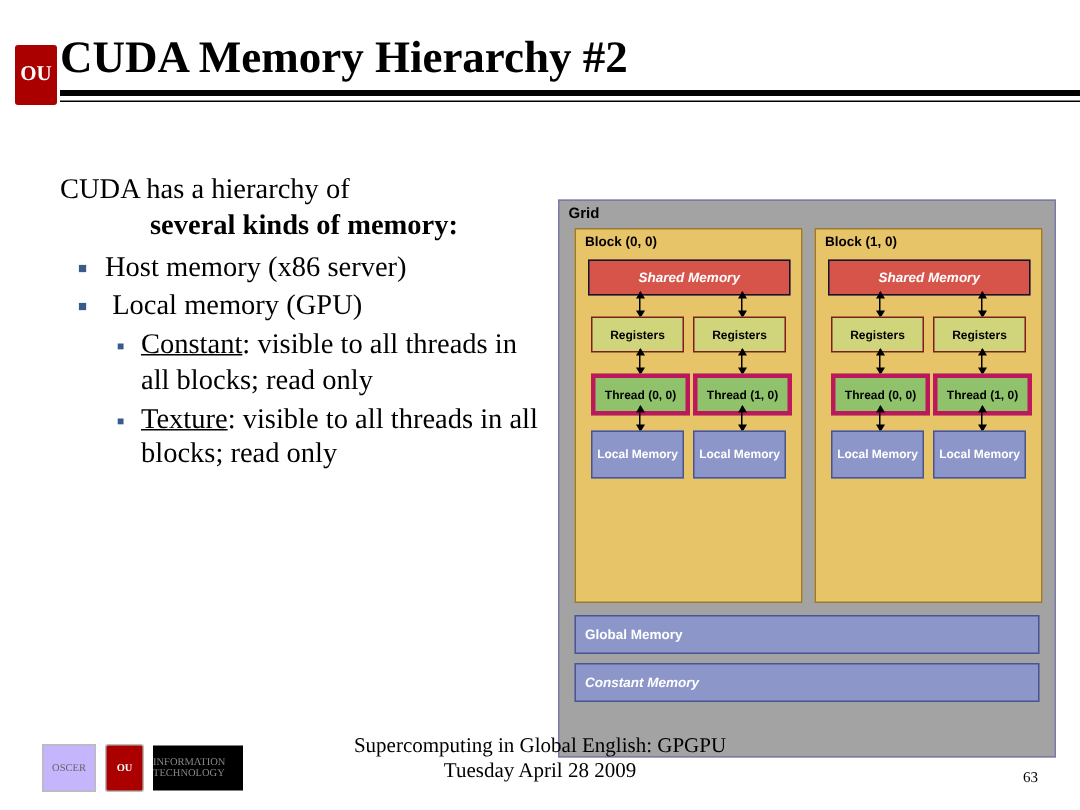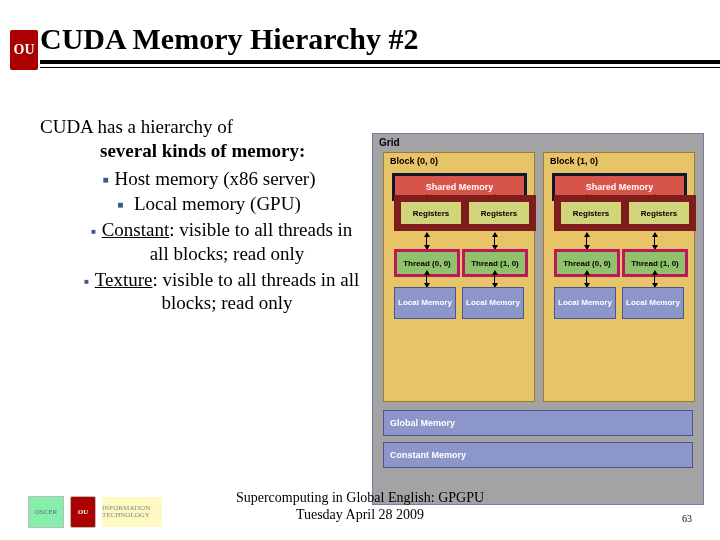--- a/index.html
+++ b/index.html
@@ -61,21 +61,20 @@
     margin: 0 0 4px 0;
     text-indent: -0px;
     padding-left: 30px;
     text-indent: -30px;
   }
   .content .intro span.pad { padding-left: 30px; display:block; text-indent:0;font-weight:bold;}
   ul.lvl1 {
     list-style: none;
     padding-left: 30px;
     margin: 0;
-    text-align: center;
   }
   ul.lvl1 > li::before {
     content: "■";
     color: #3a5a8a;
     font-size: 10px;
     display: inline-block;
     width: 18px;
     margin-left: -18px;
     vertical-align: 2px;
   }
@@ -122,45 +121,45 @@
     width: 150px;
     height: 248px;
     background: #e8c468;
     border: 1px solid #9a7a30;
   }
   .block.b0 { left: 10px; }
   .block.b1 { left: 170px; }
   .blk-label { position:absolute; top:3px; left:6px; font-size:9px; }
   .shared {
     position:absolute; top:20px; left:8px; right:7px; height:22px;
-    background:#d7544b; border:3px solid #0f172a;
-    display:flex; align-items:center; justify-content:center;
-    color:#fff; font-size:9px;
+    background:#d7544b; border:1px solid #0f172a;
+    display:flex; align-items:center; justify-content:center;
+    color:#fff; font-size:9px;font-style:italic;
   }
   .arrow-v {
     position:absolute; width:0;
     border-left:1px solid #000;
   }
   .arrow-sr { top:42px; height:16px; }
   .arrow-sr.a1{ left:42px;} .arrow-sr.a2{ left:110px;}
   .arrow-sr::before, .arrow-sr::after,
   .arrow-rt::before, .arrow-rt::after,
   .arrow-tl::before, .arrow-tl::after,
   .arrow-gm::before, .arrow-gm::after,
   .arrow-cm::before,
   .arrow-tx::before {
     content:""; position:absolute; left:-3px; width:0;height:0;
     border-left:3px solid transparent; border-right:3px solid transparent;
   }
   .arrow-sr::before, .arrow-rt::before, .arrow-tl::before, .arrow-gm::before { top:-1px; border-bottom:5px solid #000;}
   .arrow-sr::after, .arrow-rt::after, .arrow-tl::after, .arrow-gm::after { bottom:-1px; border-top:5px solid #000;}
 
   .reg {
-    position:absolute; top:42px; width:60px; height:22px;
-    background:#d0d47a; border:7px solid #7f1d1d;
+    position:absolute; top:58px; width:60px; height:22px;
+    background:#d0d47a; border:1px solid #7f1d1d;
     display:flex; align-items:center; justify-content:center;
     font-size:8px;
   }
   .reg.r1{ left:10px;} .reg.r2{ left:78px;}
   .arrow-rt{ top:80px; height:16px;}
   .arrow-rt.a1{ left:42px;} .arrow-rt.a2{ left:110px;}
   .thread {
     position:absolute; top:96px; width:60px; height:22px;
     background:#8fc26a; border:3px solid #be185d;
     display:flex; align-items:center; justify-content:center;
@@ -177,21 +176,21 @@
     color:#fff;
   }
   .local.l1{left:10px;} .local.l2{left:78px;}
 
   .mem-row {
     position:absolute; left:10px; right:10px; height:24px;
     background:#8c96c8; border:1px solid #4a5490;
     display:flex; align-items:center; padding-left:6px;
     color:#fff; font-size:9px;
   }
-  .mem-global{ top:276px;} .mem-const{ top:308px;} .mem-tex{ top:340px;}
+  .mem-global{ top:276px;} .mem-const{ top:308px;font-style:italic;} .mem-tex{ top:340px;}
 
   .footer {
     position:absolute;
     bottom: 16px;
     left: 0; right:0;
     text-align:center;
     font-size: 14px;
     line-height:1.2;
   }
   .page-num {
@@ -201,23 +200,23 @@
     font-size: 10px;
   }
   .footer-logos {
     position:absolute;
     bottom: 12px;
     left: 28px;
     display:flex;
     gap:6px;
     align-items:center;
   }
-  .flogo { width:34px; height:30px; background:#86efac; border:1px solid #bbb; font-size:7px; display:flex;align-items:center;justify-content:center; color:#666;}
+  .flogo { width:34px; height:30px; background:#c4b5fd; border:1px solid #bbb; font-size:7px; display:flex;align-items:center;justify-content:center; color:#666;}
   .flogo.ou { background:#a00; color:#fff; font-weight:bold; border-radius:2px; width:24px;}
-  .flogo.it { background:#fef9c3; border:none; color:#888; width:60px; text-align:left; font-size:7px; line-height:1;}
+  .flogo.it { background:#000000; border:none; color:#888; width:60px; text-align:left; font-size:7px; line-height:1;}
 </style>
 </head>
 <body>
 
 <div class="logo-top">OU</div>
 
 <div class="title-wrap">
   <div class="title">CUDA Memory Hierarchy #2</div>
   <div class="title-underline"></div>
   <div class="thin-line"></div>

